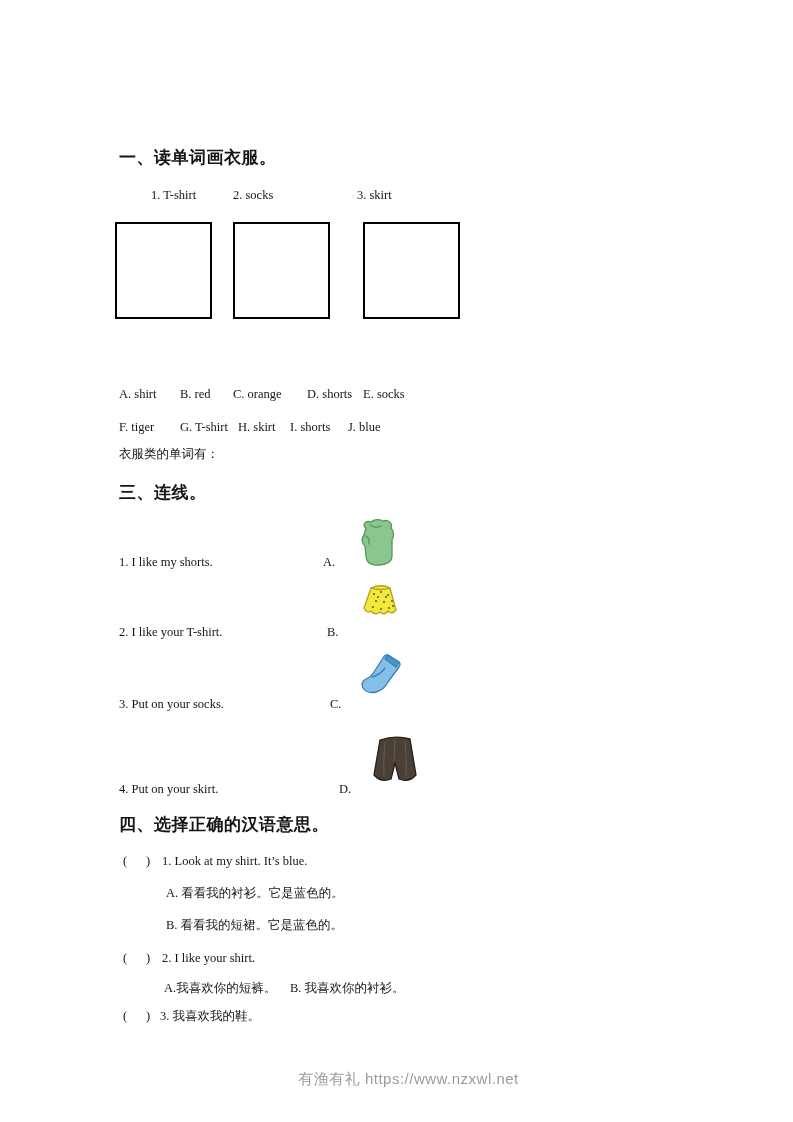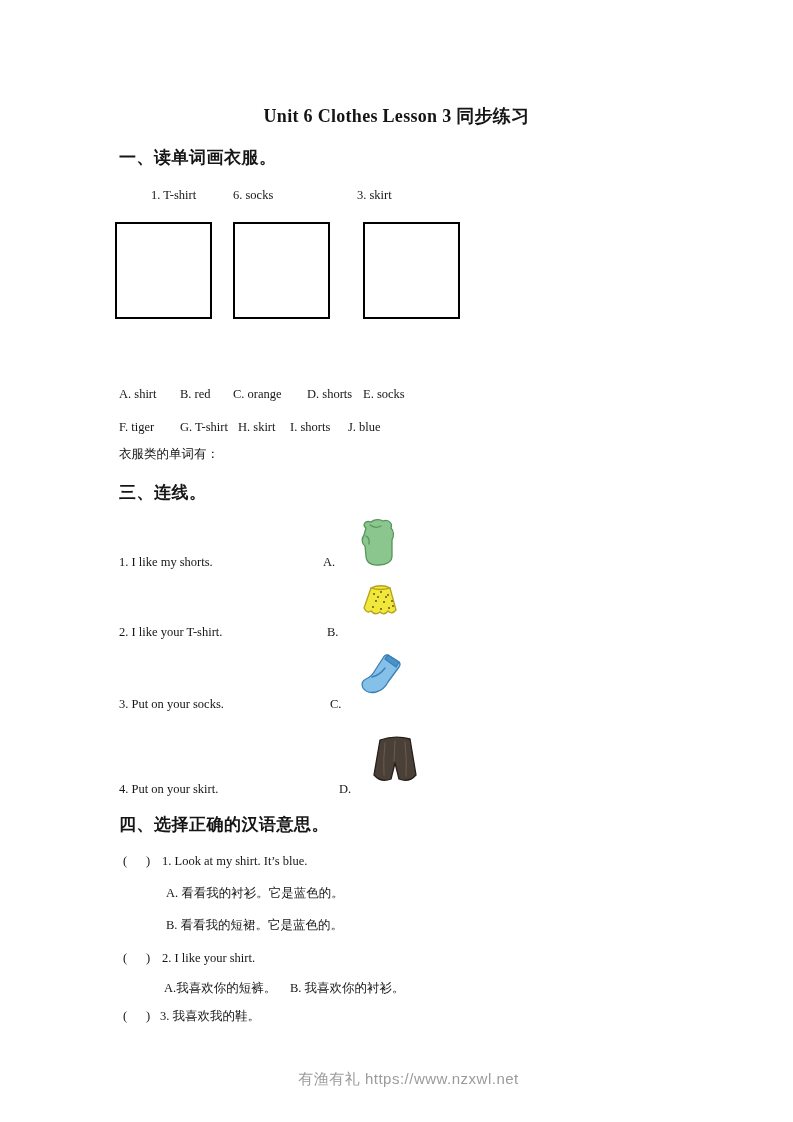--- a/index.html
+++ b/index.html
@@ -22,25 +22,24 @@
   .detail{fill:none !important;}
   .dark-detail{stroke:#6b5d4f !important;stroke-width:1 !important;}
   .footer{top:1070px;left:0;width:100%;text-align:center;font-size:15px;color:#9b9b9b;
           font-family:"Liberation Sans",sans-serif;letter-spacing:.5px;padding-left:12px;}
 </style>
 </head>
 <body>
 
 <div class="page">
 
-  <h1 class="abs title">Unit 6 Clothes Lesson 3 同步练习</h1>
 
   <div class="abs heading" style="left:119px;top:146px;">一、读单词画衣服。</div>
   <div class="abs txt" style="left:119px;top:187px;margin-left:32px;">1. T-shirt</div>
-  <div class="abs txt" style="left:233px;top:187px;">6. socks</div>
+  <div class="abs txt" style="left:233px;top:187px;">2. socks</div>
   <div class="abs txt" style="left:357px;top:187px;">3. skirt</div>
   <div class="abs draw-box" style="left:115px;top:222px;"></div>
   <div class="abs draw-box" style="left:233px;top:222px;"></div>
   <div class="abs draw-box" style="left:363px;top:222px;"></div>
 
   <div class="abs txt" style="left:119px;top:386px;">A. shirt</div>
   <div class="abs txt" style="left:180px;top:386px;">B. red</div>
   <div class="abs txt" style="left:233px;top:386px;">C. orange</div>
   <div class="abs txt" style="left:307px;top:386px;">D. shorts</div>
   <div class="abs txt" style="left:363px;top:386px;">E. socks</div>

